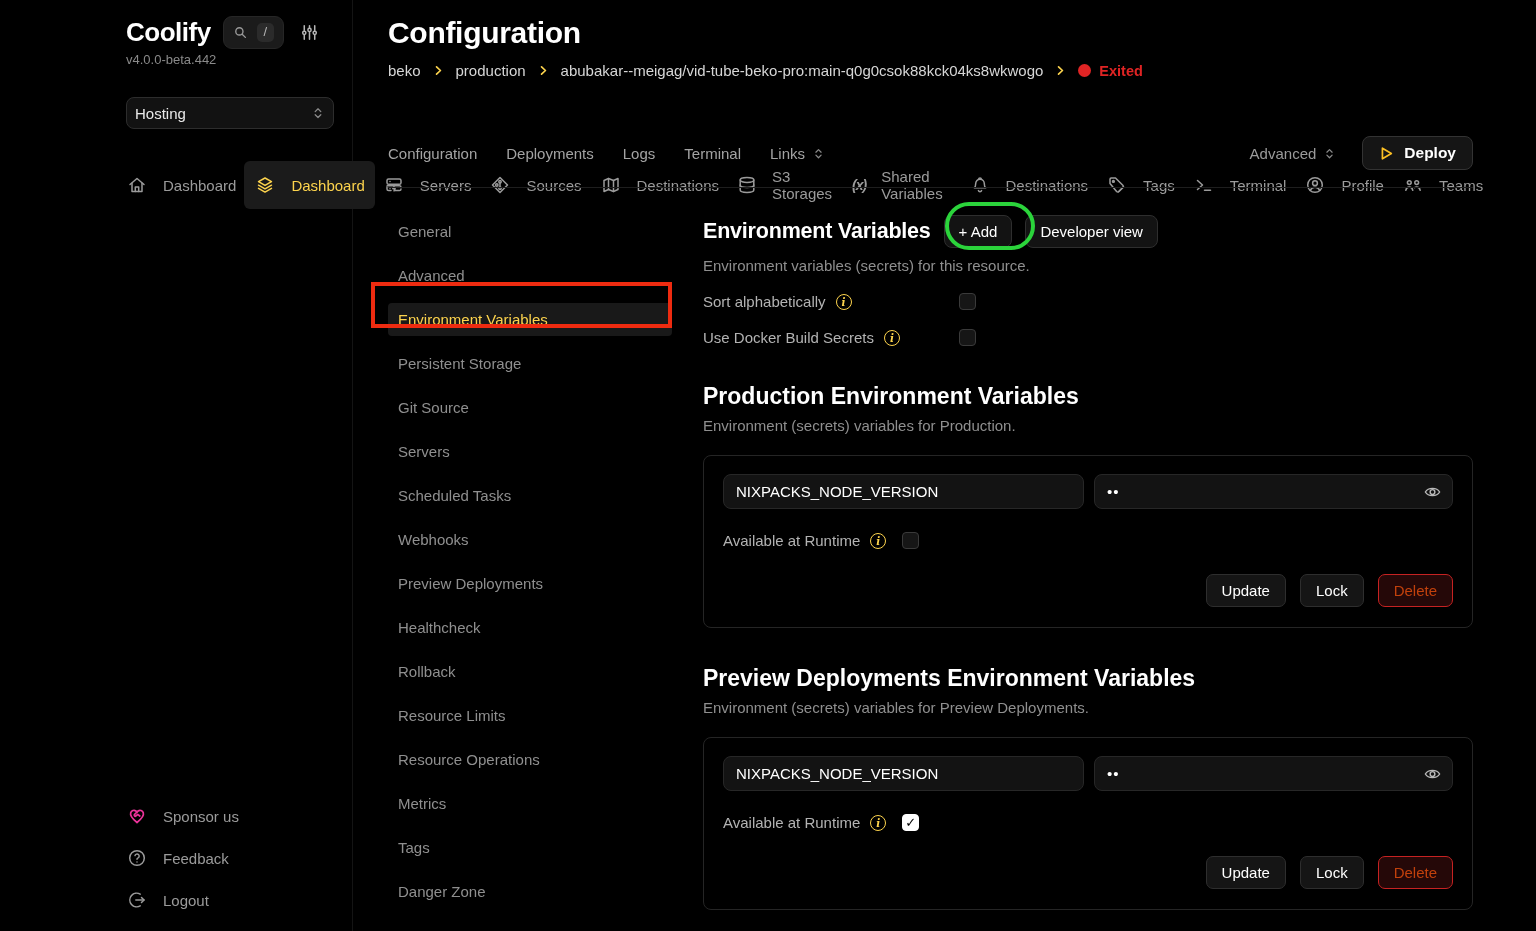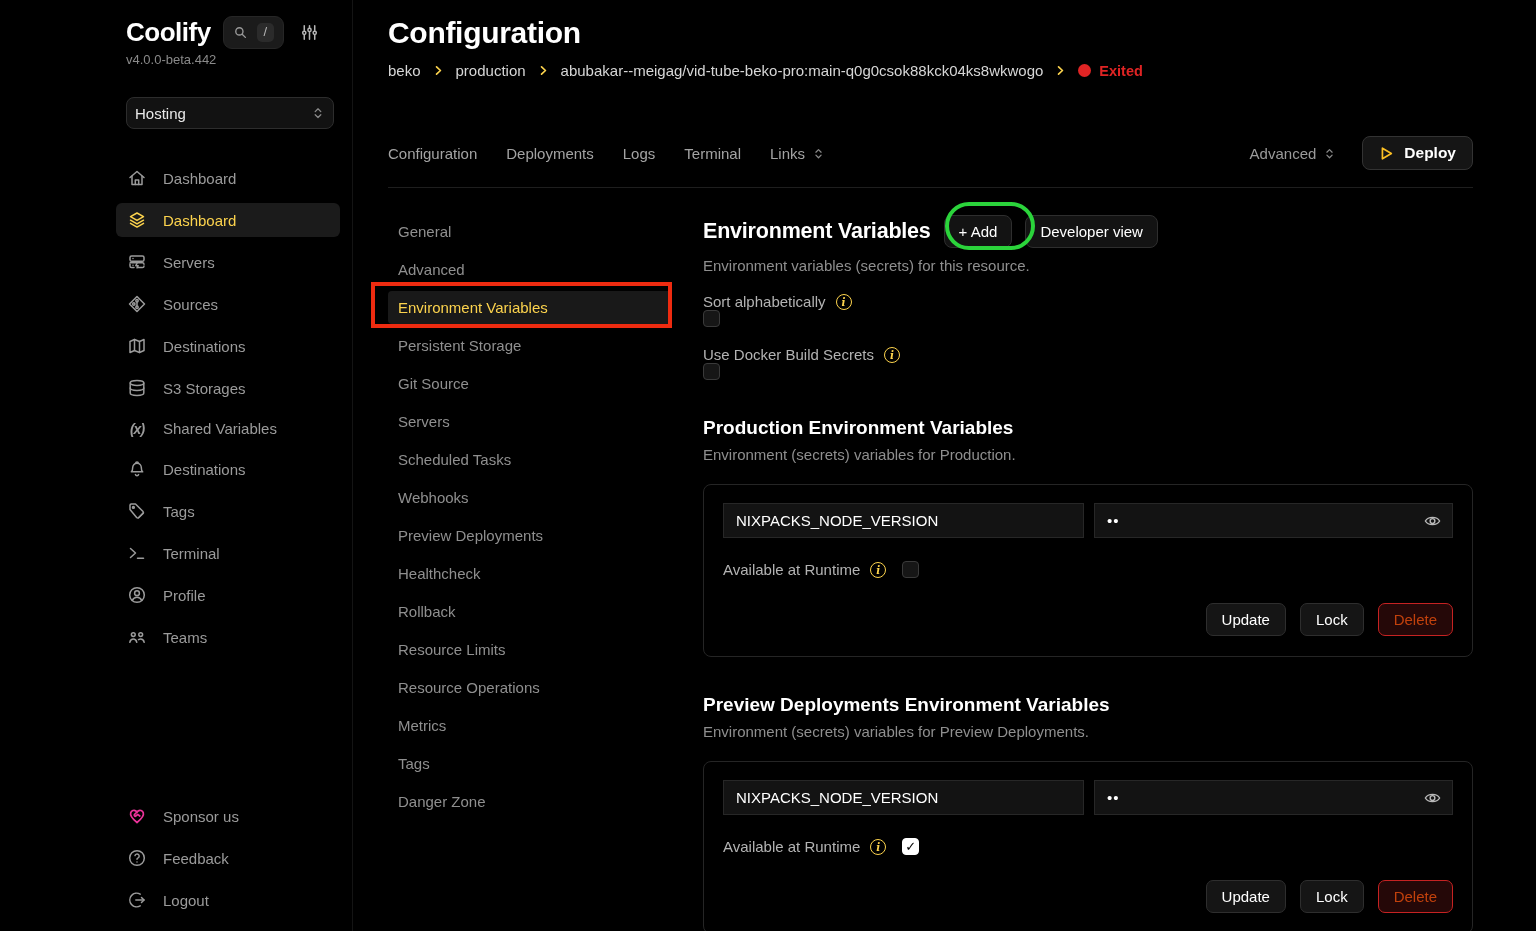--- a/index.html
+++ b/index.html
@@ -38,21 +38,21 @@
   .version { font-size:13px; color:#8a8a8a; margin-top:3px; }
 
   .team-select {
     margin-top:30px; width:208px; height:32px;
     background:#121212; border:1px solid #2d2d2d; border-radius:8px;
     display:flex; align-items:center; justify-content:space-between;
     padding:0 8px; cursor:pointer; font-size:15px; color:#eaeaea;
   }
   .chev-ud { color:#8a8a8a; }
 
-  .nav { margin-top:32px; display:flex; flex-direction:column; gap:8px; }
+  .nav { margin-top:32px; display:flex; flex-direction:row; gap:8px; }
   .nav-item {
     display:flex; align-items:center; gap:15px;
     padding:7px 10px; margin-left:-10px; border-radius:6px;
     color:#9b9b9b; font-size:15px; cursor:pointer;
   }
   .nav-item.active { background:#1b1b1b; color:#fcd34d; }
   .nav-item .ic { width:22px; display:flex; justify-content:center; }
   .icon-var { font-style:italic; font-weight:bold; font-size:14px; letter-spacing:-1px; }
   .icon-var::after { content:"(x)"; }
   .nav-footer { margin-top:auto; display:flex; flex-direction:column; gap:8px; }
@@ -78,58 +78,58 @@
   .advanced-dd { display:flex; align-items:center; gap:7px; color:#9a9a9a; cursor:pointer; }
   .deploy-btn {
     display:flex; align-items:center; gap:10px;
     background:#151515; border:1px solid #333; border-radius:8px;
     padding:7px 16px; font-size:15.5px; font-weight:600; color:#fff; cursor:pointer;
   }
 
   .content-body { display:flex; gap:31px; padding-top:27px; flex:1; min-height:0; }
 
   
-  .subnav { width:284px; min-width:284px; display:flex; flex-direction:column; gap:5px; }
+  .subnav { width:284px; min-width:284px; display:flex; flex-direction:column; gap:11px; }
   .subnav-item { padding:8px 10px; font-size:15px; color:#8f8f8f; border-radius:4px; cursor:pointer; }
   .subnav-item.active { background:#191919; color:#fcd34d; }
 
   
   .panel { flex:1; }
   .panel-header { display:flex; align-items:center; gap:13px; }
   .panel-title { font-size:21.5px; font-weight:bold; letter-spacing:-0.2px; }
   .btn-small {
     background:#131313; border:1px solid #2e2e2e; border-radius:8px;
     padding:7px 14px; font-size:15px; color:#fff; cursor:pointer;
     font-family:inherit;
   }
   .panel-subtitle { color:#8f8f8f; font-size:15px; margin-top:9px; }
 
-  .option-row { display:flex; align-items:flex-start; margin-top:19px;flex-direction:column; }
+  .option-row { display:flex; align-items:center; margin-top:19px; }
   .option-label { width:256px; display:flex; align-items:center; gap:10px; font-size:15px; color:#b3b3b3; }
   .info-icon {
     width:16px; height:16px; min-width:16px; border:1.4px solid #fcd34d; border-radius:50%;
     color:#fcd34d; display:inline-flex; align-items:center; justify-content:center;
     font-size:10.5px; font-family:"DejaVu Serif",serif; font-style:italic; font-weight:bold;
   }
   .info-icon::after { content:"i"; }
   .checkbox {
     width:17px; height:17px; border-radius:4px;
     border:1px solid #3a3a3a; background:#161616; cursor:pointer;
     display:inline-flex; align-items:center; justify-content:center;
   }
   .checkbox.checked { background:#fff; border-color:#fff; }
   .checkbox.checked::after { content:"✓"; color:#000; font-size:13px; font-weight:bold; line-height:1; }
 
-  .section-title { font-size:19px; font-weight:bold; margin-top:37px; }
+  .section-title { font-size:23px; font-weight:bold; margin-top:37px; }
   .section-subtitle { color:#8f8f8f; font-size:15px; margin-top:7px; }
 
   .var-card { margin-top:21px; border:1px solid #252525; border-radius:8px; padding:18px 19px 20px; }
   .var-inputs { display:flex; gap:10px; }
   .text-input {
-    height:35px; background:#131313; border:1px solid #272727; border-radius:0;
+    height:35px; background:#131313; border:1px solid #272727; border-radius:8px;
     color:#fff; font-size:15px; padding:0 12px; outline:none;
     font-family:inherit;
   }
   .key-input { width:361px; }
   .value-wrap { flex:1; position:relative; }
   .value-input { width:100%; letter-spacing:1px; }
   .eye-btn {
     position:absolute; right:11px; top:50%; transform:translateY(-50%);
     color:#b9b9b9; cursor:pointer; background:none; border:none; padding:0;
   }

